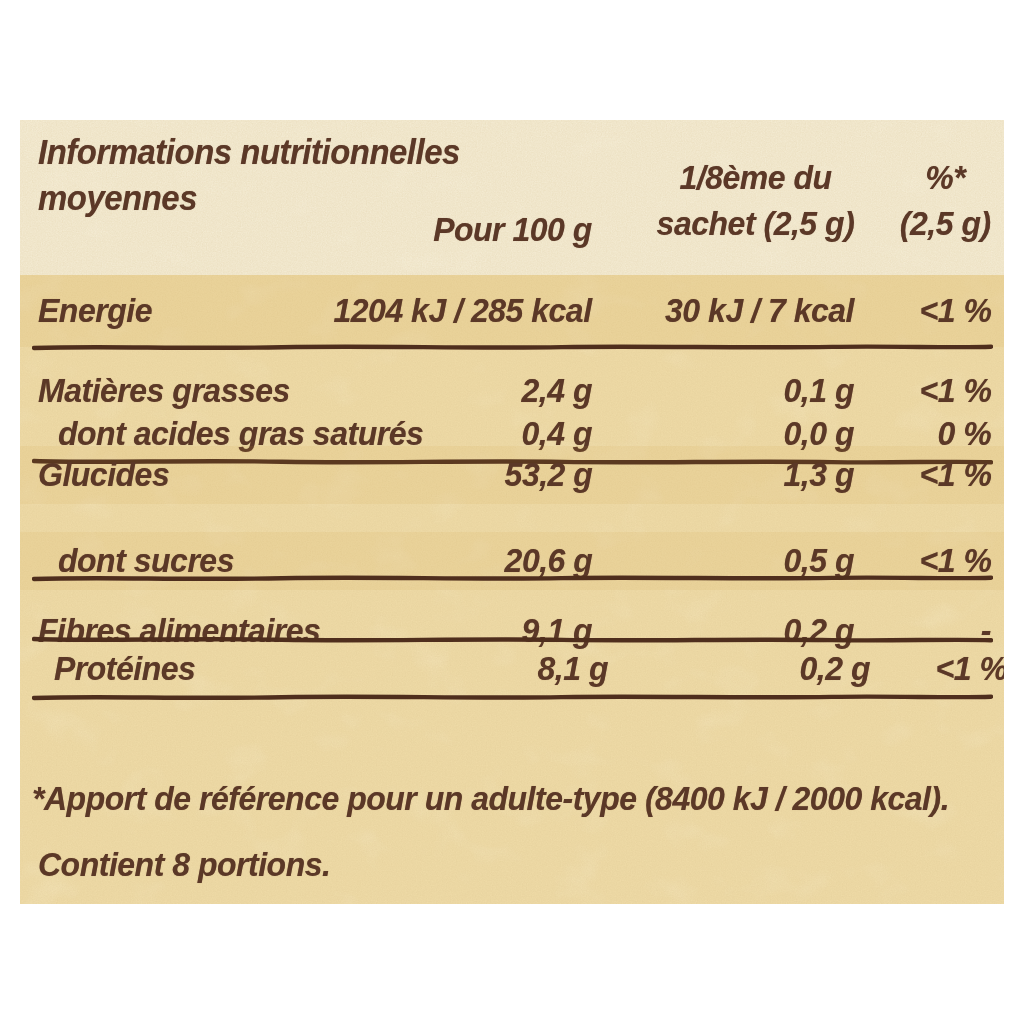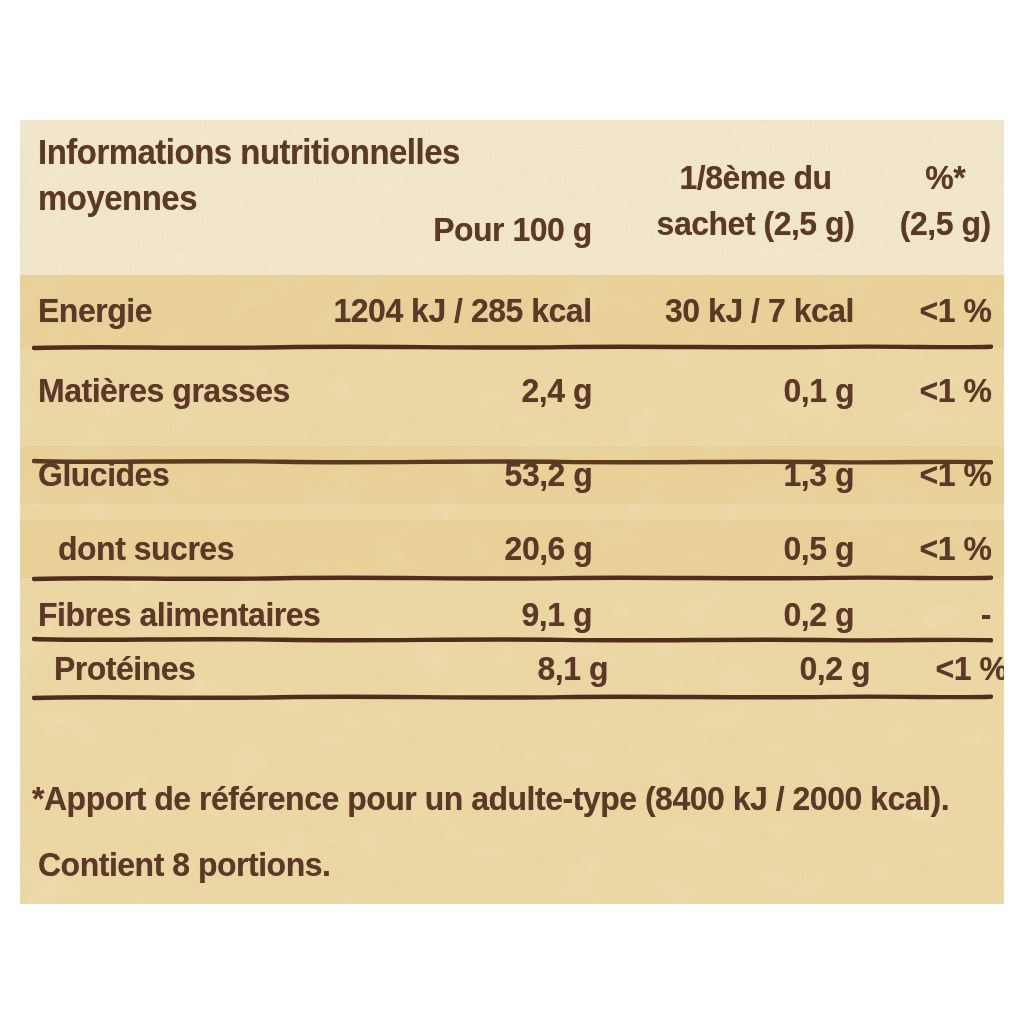--- a/index.html
+++ b/index.html
@@ -13,21 +13,21 @@
   *{box-sizing:border-box;}
   html,body{margin:0;padding:0;}
   body{
     width:1024px;height:1024px;position:relative;
     background:var(--page-background);
     font-family:"Liberation Sans", sans-serif;
     color:var(--text);
   }
   .panel{
     position:absolute;left:20px;top:120px;width:984px;height:784px;
-    background:var(--paper-body);overflow:hidden;
+    background:var(--paper-body);overflow:hidden;font-style:italic;
   }
   .header-bg{
     position:absolute;left:0;top:0;width:100%;height:155px;
     background:var(--paper-header);
   }
   .texture{position:absolute;left:0;top:0;pointer-events:none;}
   .txt{
     font-size:34px;letter-spacing:-0.5px;font-weight:700;
     text-shadow:0 0 0.7px rgba(91,56,39,0.55);
   }
@@ -104,45 +104,51 @@
         <use href="#wavyline"></use>
       </svg>
     </div>
 
   <div class="row" style="top:242px;height:58px;">
     <span class="cell txt lbl">Matières grasses</span>
     <span class="cell txt val v2">2,4 g</span>
     <span class="cell txt val v3">0,1 g</span>
     <span class="cell txt val v4">&lt;1 %</span>
   </div>
+  <div class="row" style="top:285px;height:57px;">
+    <span class="cell txt lbl indent">dont acides gras saturés</span>
+    <span class="cell txt val v2">0,4 g</span>
+    <span class="cell txt val v3">0,0 g</span>
+    <span class="cell txt val v4">0 %</span>
+  </div>
   <div class="rule flip" style="top:337px;">
       <svg viewBox="0 0 961 10" preserveAspectRatio="none">
         <use href="#wavyline"></use>
       </svg>
     </div>
 
   <div class="row band" style="top:326px;height:58px;">
     <span class="cell txt lbl">Glucides</span>
     <span class="cell txt val v2">53,2 g</span>
     <span class="cell txt val v3">1,3 g</span>
     <span class="cell txt val v4">&lt;1 %</span>
   </div>
-  <div class="row band" style="top:400px;height:58px;">
+  <div class="row band" style="top:412px;height:58px;">
     <span class="cell txt lbl indent">dont sucres</span>
     <span class="cell txt val v2">20,6 g</span>
     <span class="cell txt val v3">0,5 g</span>
     <span class="cell txt val v4">&lt;1 %</span>
   </div>
   <div class="rule" style="top:453px;">
       <svg viewBox="0 0 961 10" preserveAspectRatio="none">
         <use href="#wavyline"></use>
       </svg>
     </div>
 
-  <div class="row" style="top:464px;height:62px;">
+  <div class="row" style="top:480px;height:62px;">
     <span class="cell txt lbl">Fibres alimentaires</span>
     <span class="cell txt val v2">9,1 g</span>
     <span class="cell txt val v3">0,2 g</span>
     <span class="cell txt val v4">-</span>
   </div>
   <div class="rule flip" style="top:515px;">
       <svg viewBox="0 0 961 10" preserveAspectRatio="none">
         <use href="#wavyline"></use>
       </svg>
     </div>

